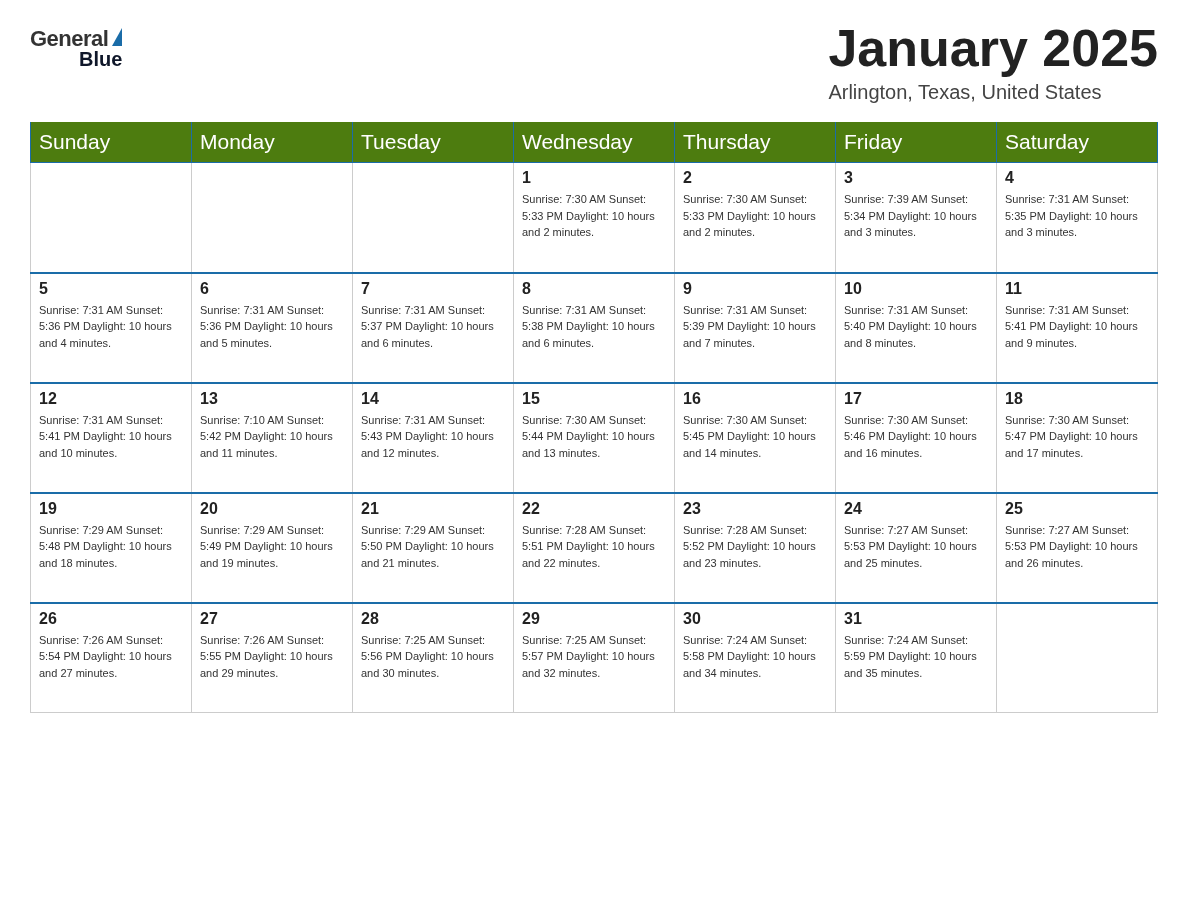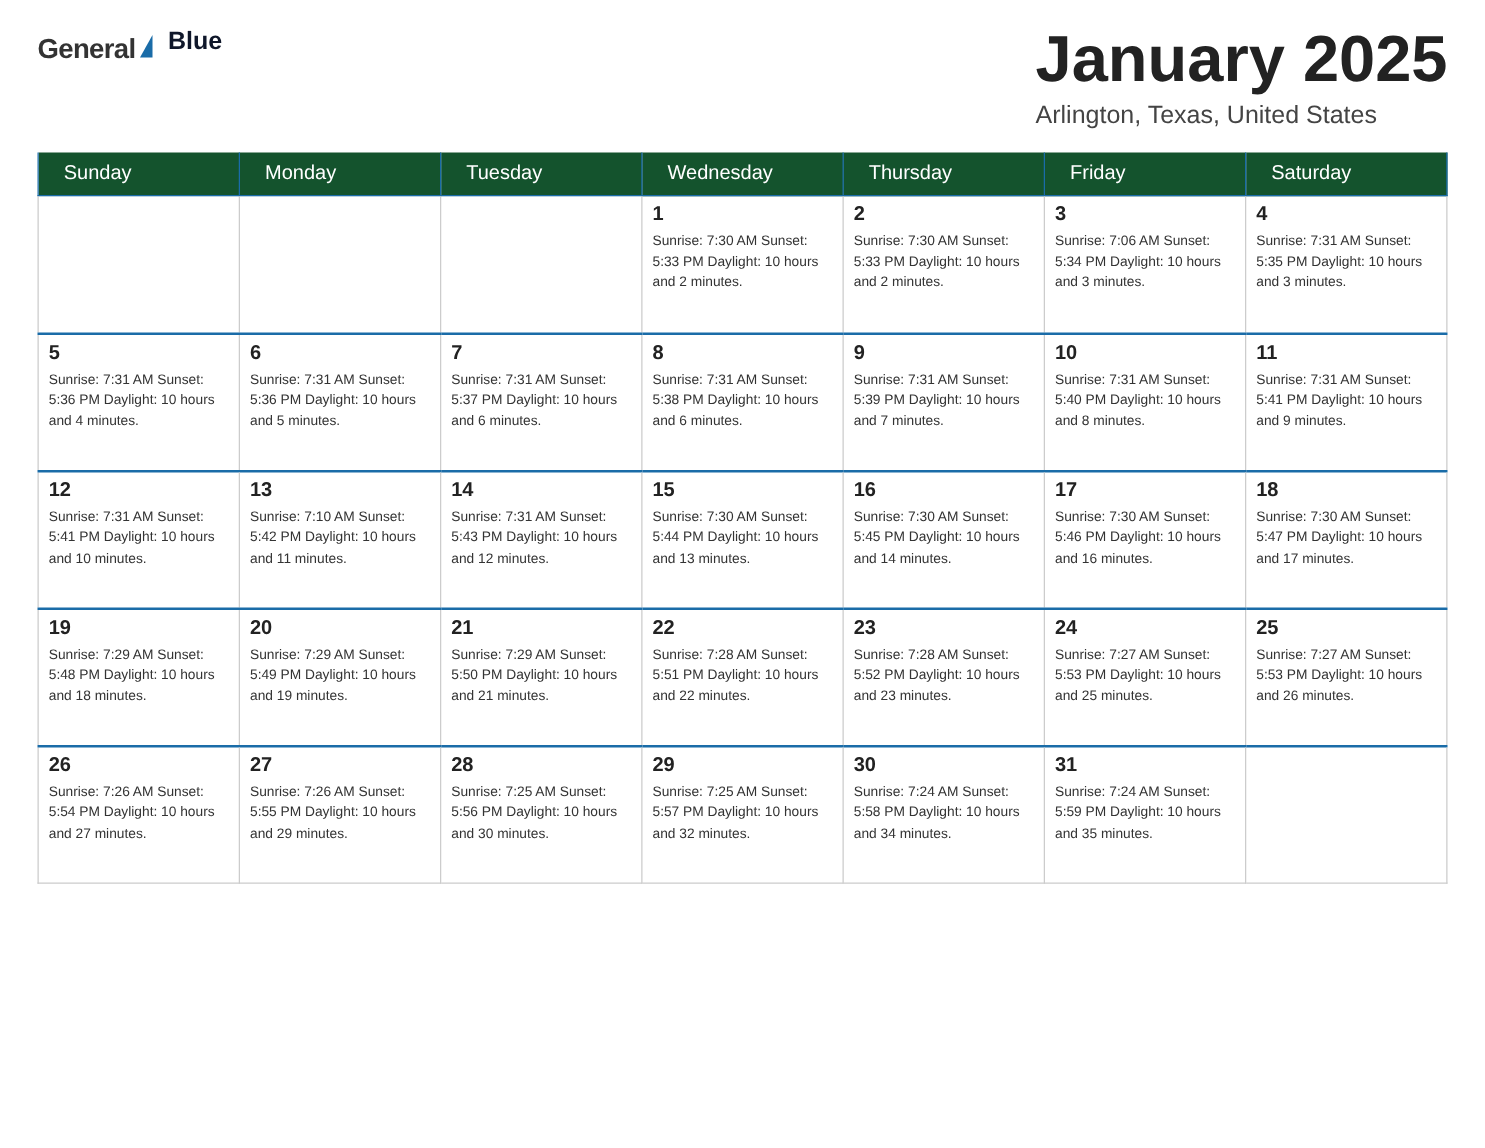--- a/index.html
+++ b/index.html
@@ -12,22 +12,22 @@
       padding: 20px 30px 30px 30px;
     }
     .header {
       display: flex;
       justify-content: space-between;
       align-items: flex-start;
       margin-bottom: 18px;
     }
     .logo {
       display: flex;
-      flex-direction: row;
-      align-items: flex-start;
+      flex-direction: column;
+      align-items: flex-end;
       padding-top: 6px;
     }
     .logo-top {
       display: flex;
       align-items: center;
     }
     .logo-general {
       font-size: 22px;
       font-weight: bold;
       color: #333;
@@ -60,25 +60,25 @@
     .location-title {
       font-size: 20px;
       color: #444;
       margin-top: 4px;
     }
     .calendar {
       width: 100%;
       border-collapse: collapse;
     }
     .calendar th {
-      background-color: #14532d;
+      background-color: #4d7c0f;
       color: #fff;
-      font-size: 16px;
+      font-size: 21px;
       font-weight: normal;
-      padding: 8px 20px;
+      padding: 8px 8px;
       text-align: left;
       border: 1px solid #1a6ca8;
     }
     .calendar td {
       vertical-align: top;
       border: 1px solid #ccc;
       padding: 6px 8px;
       width: 14.28%;
       min-height: 110px;
       height: 110px;
@@ -147,21 +147,21 @@
         </td>
         <td>
           <div class="day-number">2</div>
           <div class="day-info">Sunrise: 7:30 AM
 Sunset: 5:33 PM
 Daylight: 10 hours
 and 2 minutes.</div>
         </td>
         <td>
           <div class="day-number">3</div>
-          <div class="day-info">Sunrise: 7:06 AM
+          <div class="day-info">Sunrise: 7:39 AM
 Sunset: 5:34 PM
 Daylight: 10 hours
 and 3 minutes.</div>
         </td>
         <td>
           <div class="day-number">4</div>
           <div class="day-info">Sunrise: 7:31 AM
 Sunset: 5:35 PM
 Daylight: 10 hours
 and 3 minutes.</div>

